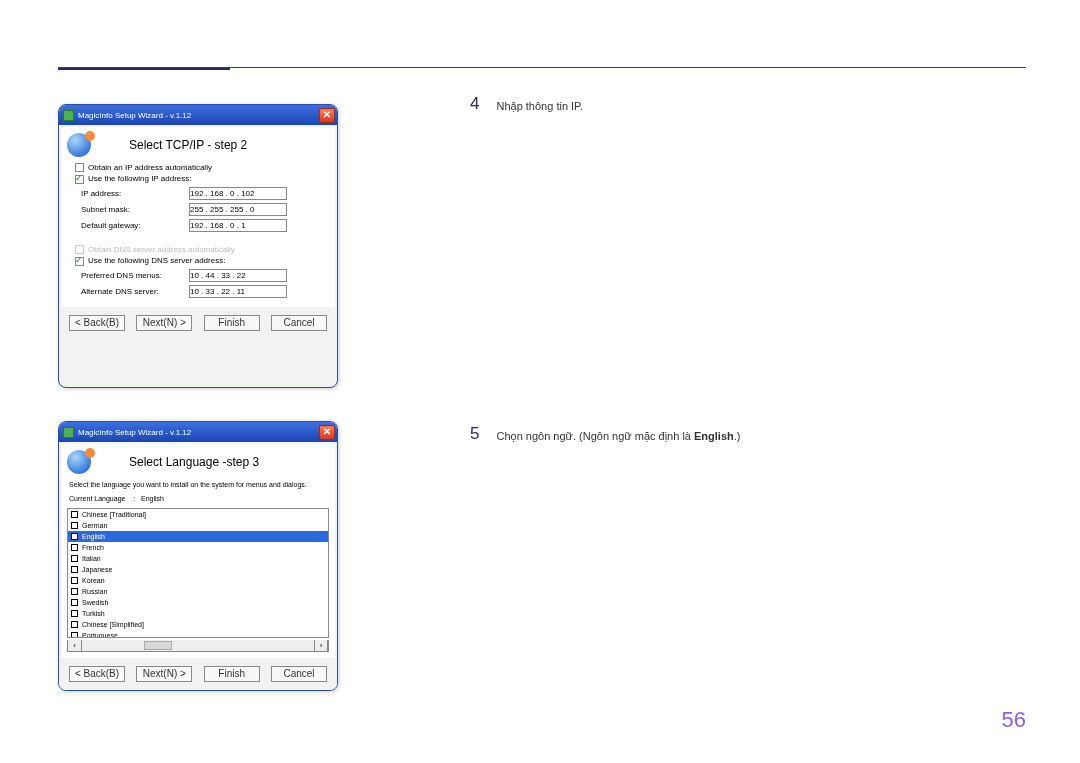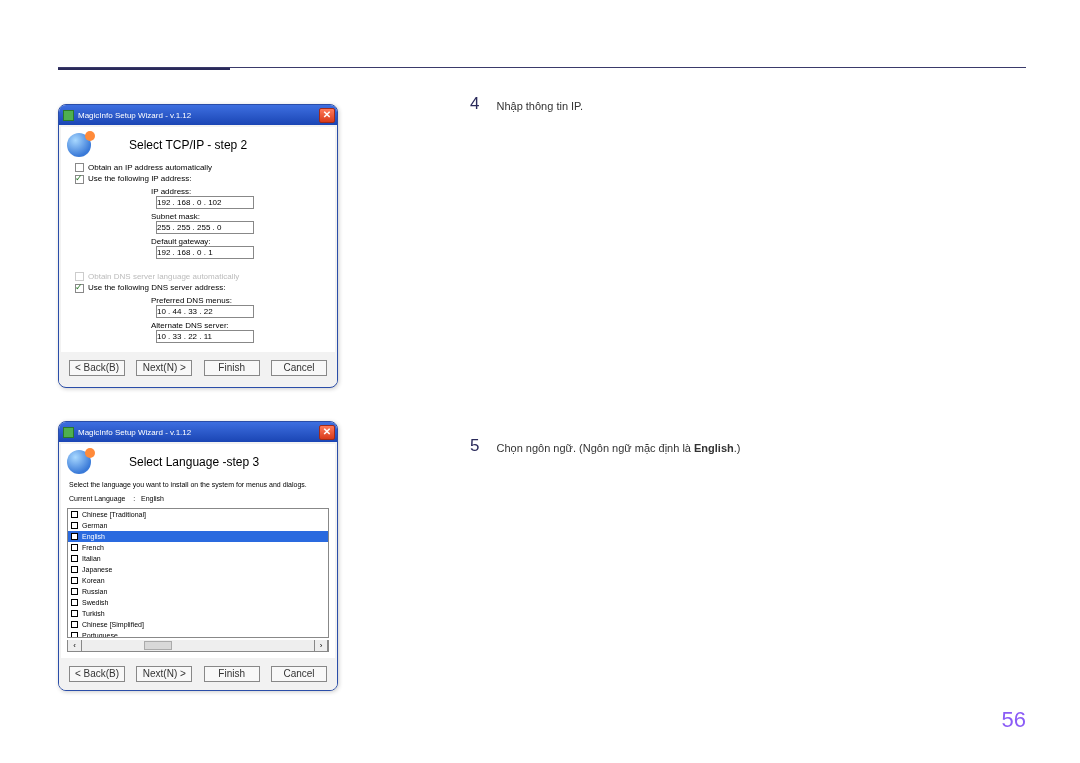--- a/index.html
+++ b/index.html
@@ -27,21 +27,21 @@
   }
   .page-number {
     position: absolute;
     right: 54px;
     bottom: 30px;
     font-size: 22px;
     color: #8b5cf6;
   }
   .step-block { position: absolute; left: 470px; }
   .step4 { top: 94px; }
-  .step5 { top: 424px; margin-top: 12px; }
+  .step5 { top: 424px; }
   .step-num {
     display: inline-block;
     width: 22px;
     font-size: 17px;
     color: #2a2a5a;
     vertical-align: top;
   }
   .step-text {
     display: inline-block;
     font-size: 11px;
@@ -131,21 +131,20 @@
     position: absolute;
     left: -1px; top: -3px;
     font-size: 9px;
     color: #2a7a2a;
   }
   .cb.disabled { border-color: #ccc; }
   .field-row {
     display: flex;
     align-items: center;
     margin: 3px 0 3px 14px;
-    flex-direction: column;
   }
   .field-label { width: 108px; }
   .ip-input {
     width: 98px;
     border: 1px solid #888;
     padding: 1px 0;
     text-align: left;
     font-size: 8px;
     background: #fff;
   }
@@ -264,21 +263,21 @@
       <span class="ip-input">255 . 255 . 255 .   0</span>
     </div>
     <div class="field-row">
       <span class="field-label">Default gateway:</span>
       <span class="ip-input">192 . 168 .   0  .    1</span>
     </div>
 
     <div class="group-sep"></div>
 
     <div class="cb-row disabled">
-      <span class="cb disabled"></span><span>Obtain DNS server language automatically</span>
+      <span class="cb disabled"></span><span>Obtain DNS server address automatically</span>
     </div>
     <div class="cb-row">
       <span class="cb checked"></span><span>Use the following DNS server address:</span>
     </div>
     <div class="field-row">
       <span class="field-label">Preferred DNS menus:</span>
       <span class="ip-input">10 .  44 .  33 .  22</span>
     </div>
     <div class="field-row">
       <span class="field-label">Alternate DNS server:</span>

